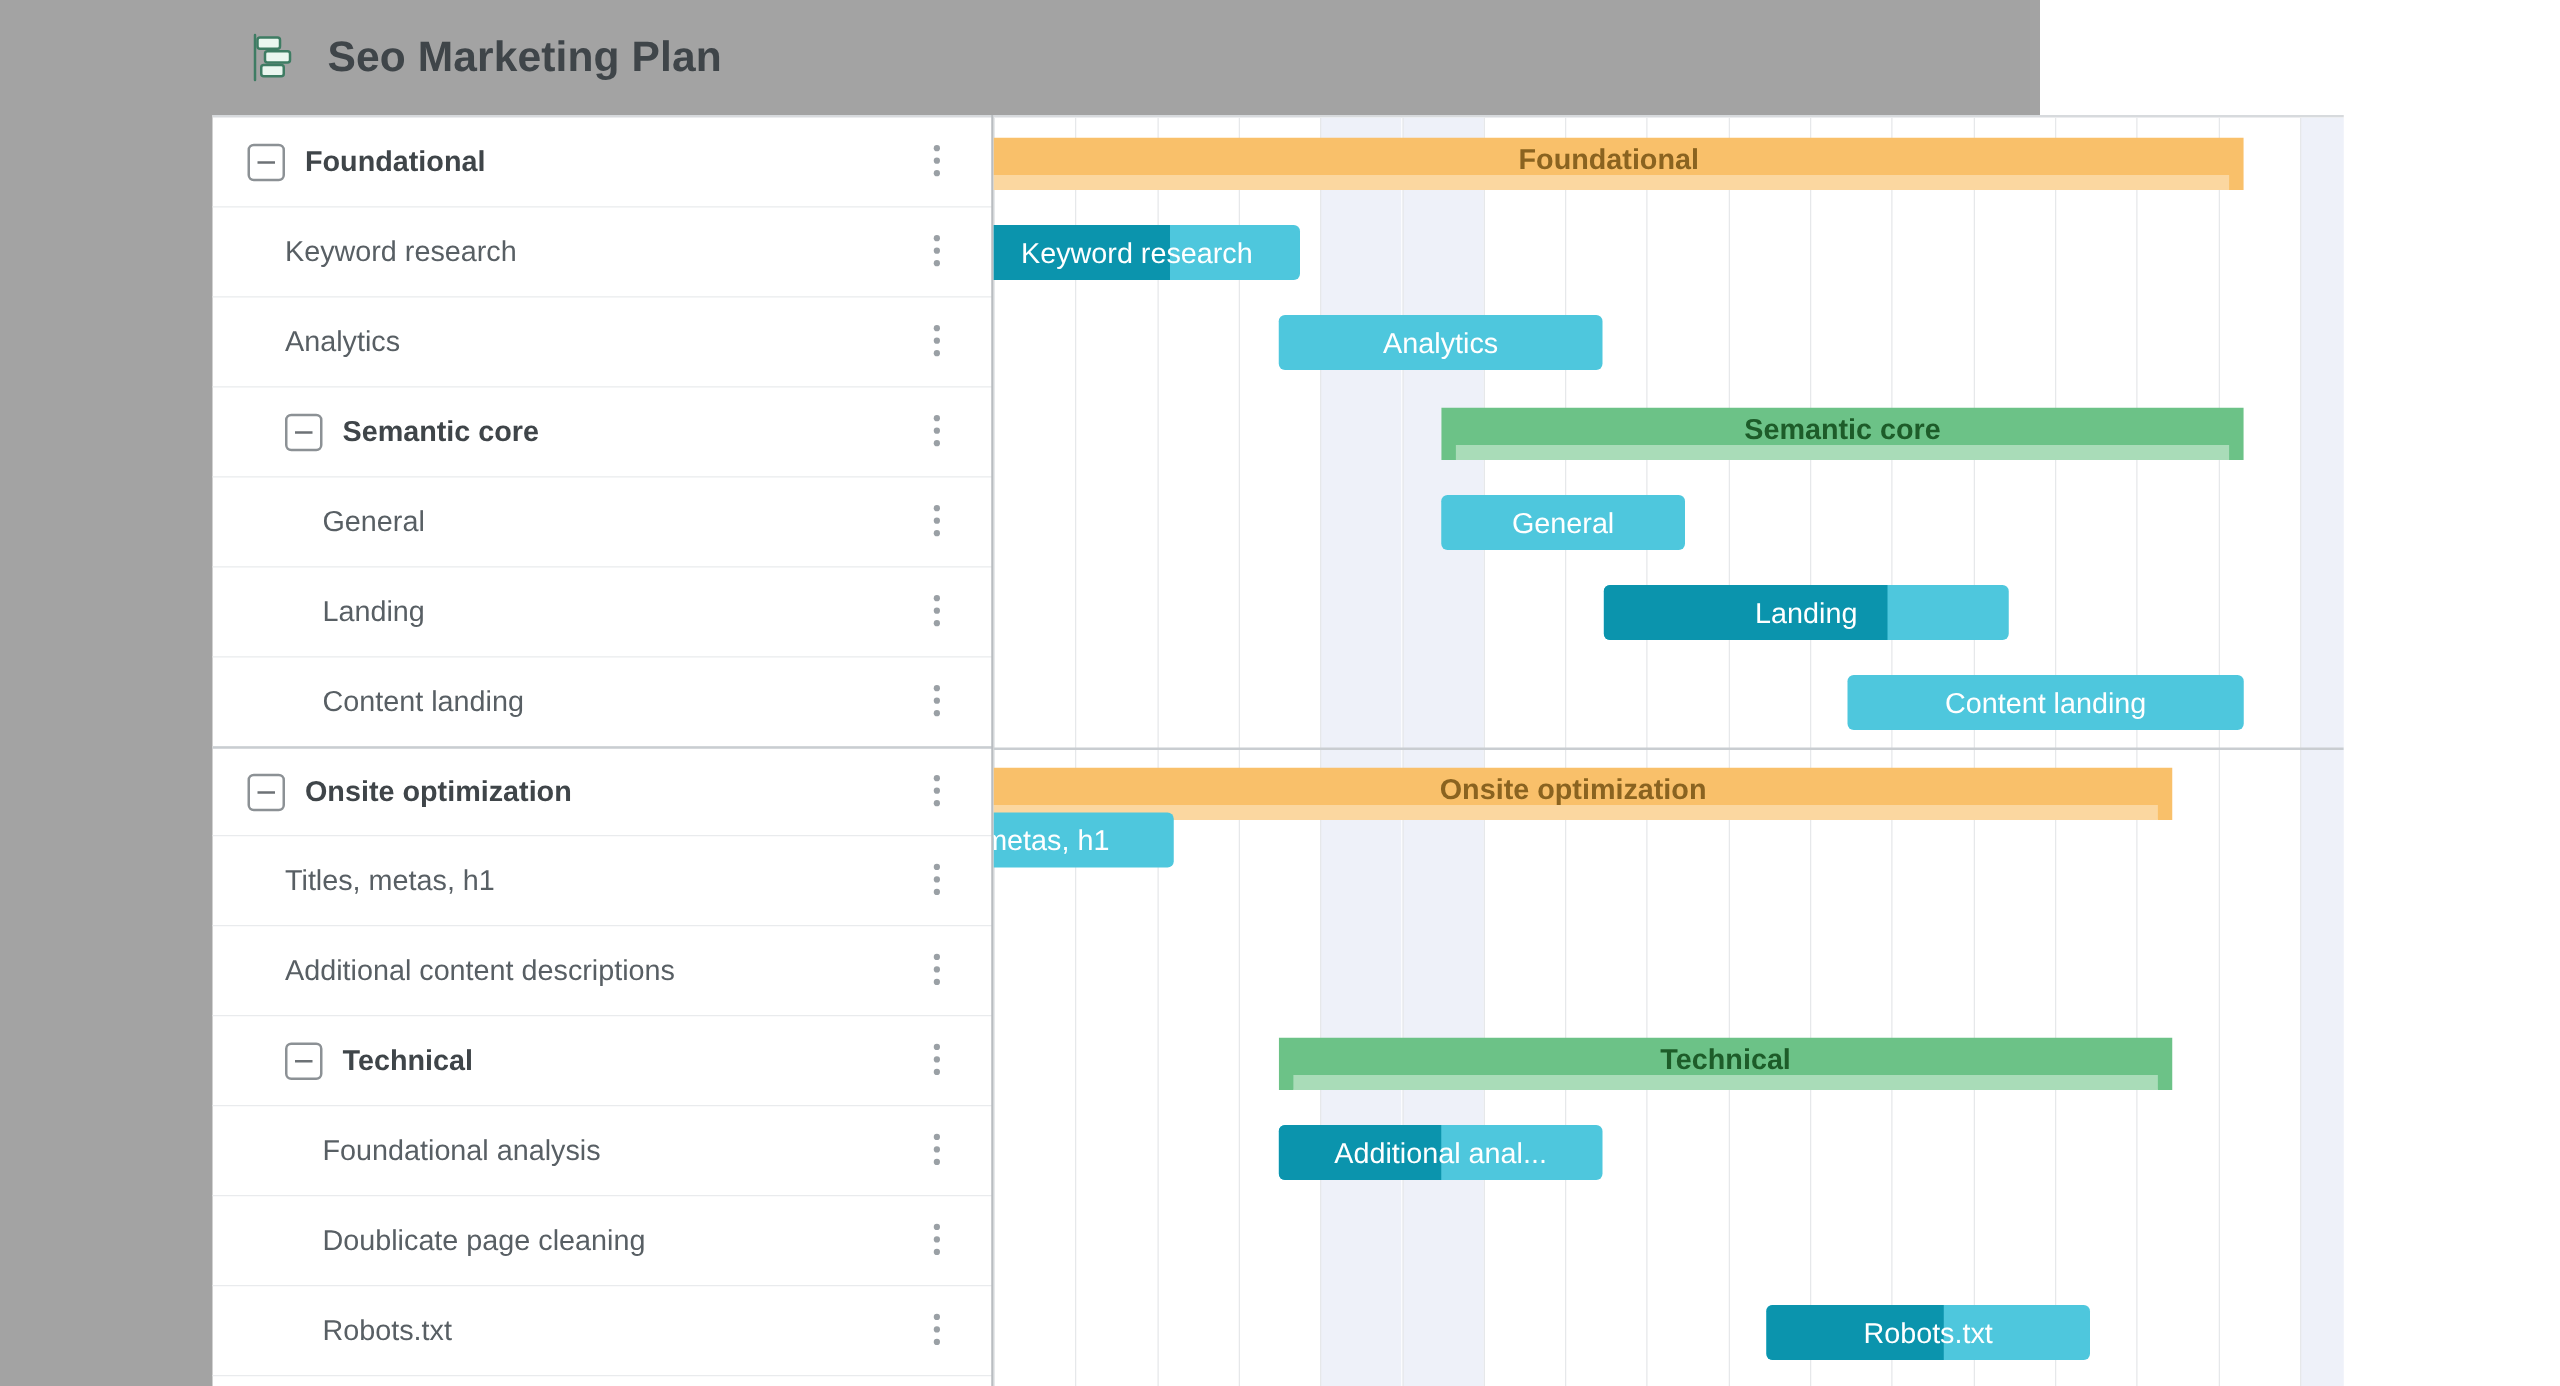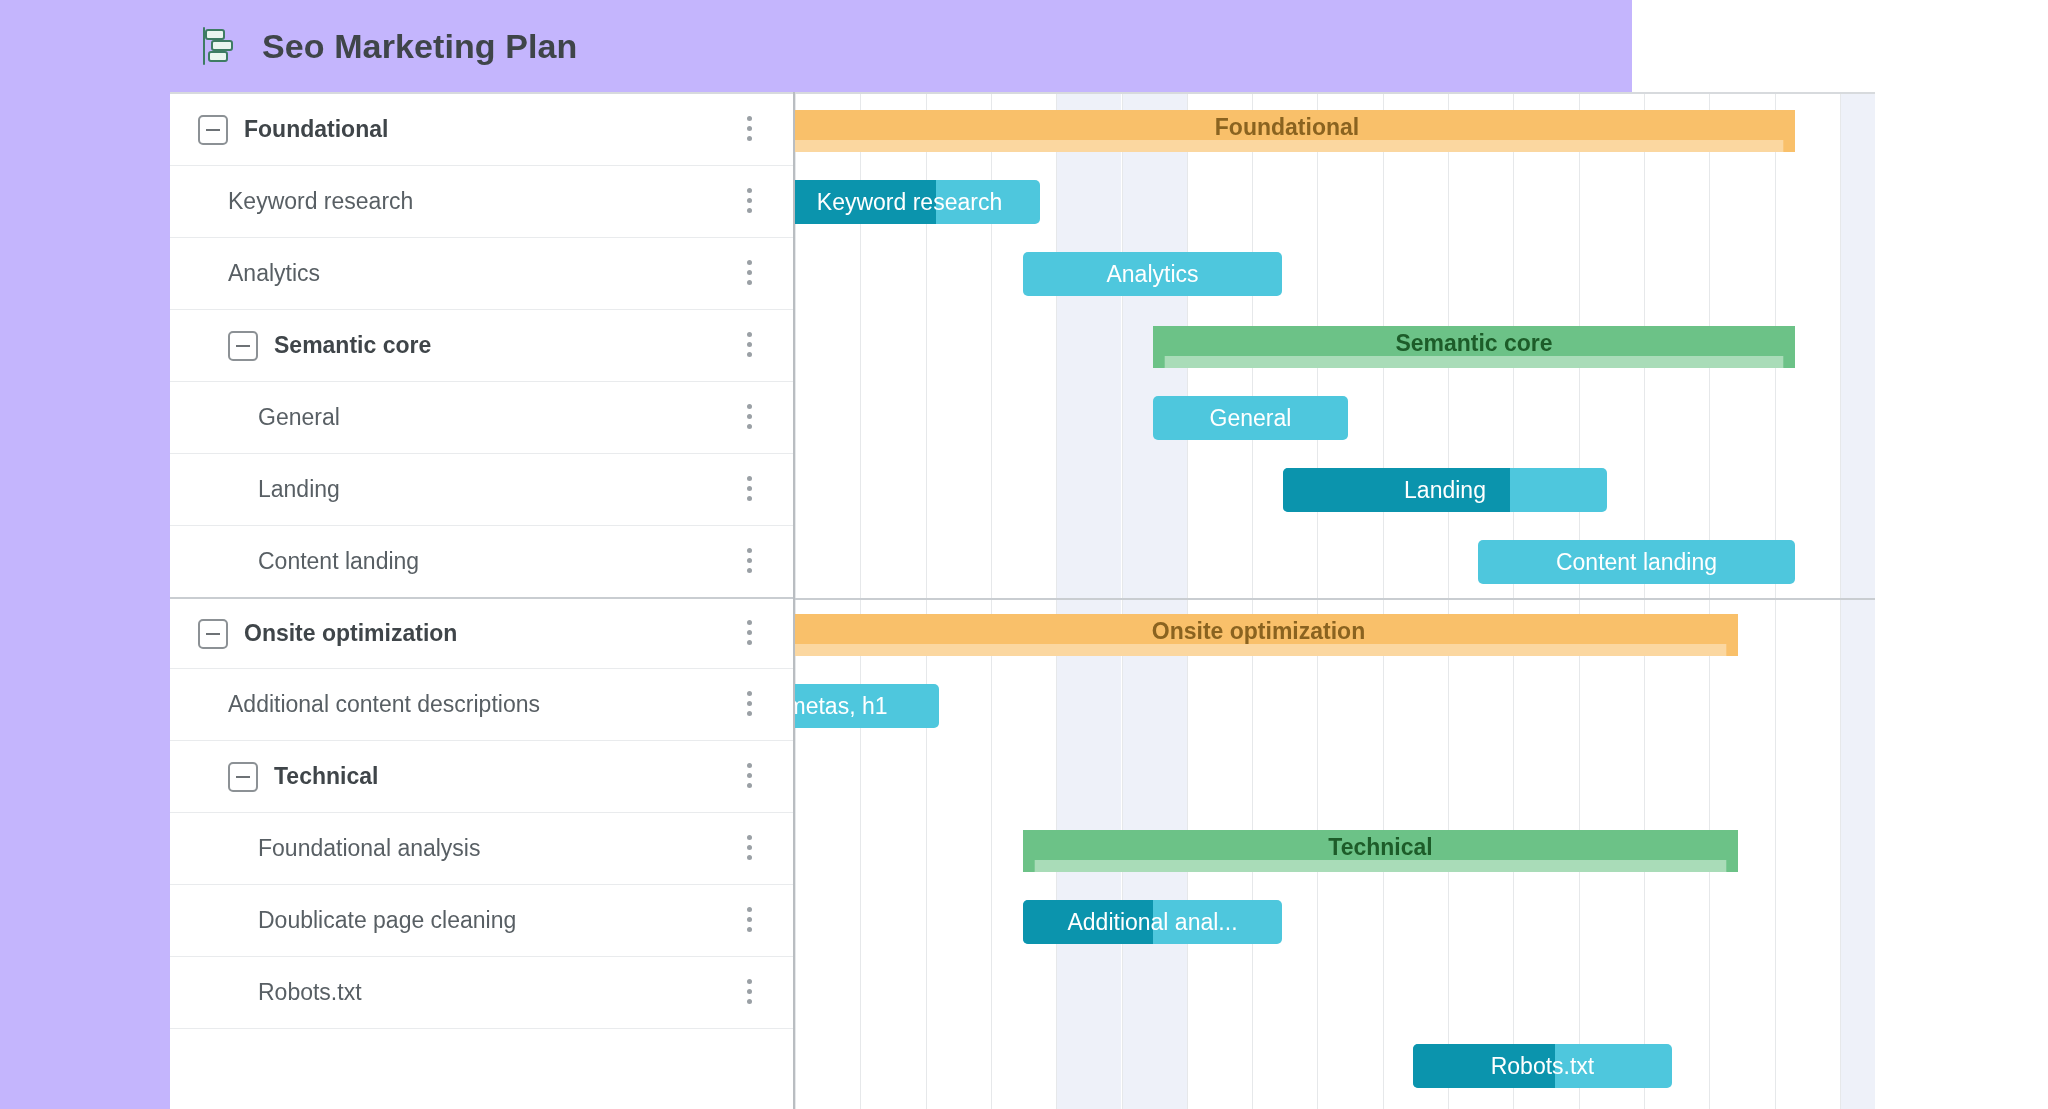--- a/index.html
+++ b/index.html
@@ -5,21 +5,21 @@
   * { box-sizing: border-box; margin: 0; padding: 0; }
   html, body {
     width: 2048px; height: 1109px;
     background: #ffffff;
     font-family: "Liberation Sans", sans-serif;
     overflow: hidden;
   }
   #app {
     position: relative;
     width: 1632px; height: 1109px;
-    background: #c4b5fd;
+    background: #a3a3a3;
   }
 
   
   #header {
     position: absolute;
     left: 170px; top: 0px;
     width: 1705px; height: 92px;
     display: flex; align-items: center;
     gap: 22px;
     padding-left: 30px;
@@ -248,20 +248,28 @@
           <span class="row-label">Content landing</span>
           <span class="kebab">
             <i></i>
             <i></i>
             <i></i>
           </span>
         </div>
         <div class="row indent-0 group sec-start">
           <span class="toggle"></span>
           <span class="row-label">Onsite optimization</span>
+          <span class="kebab">
+            <i></i>
+            <i></i>
+            <i></i>
+          </span>
+        </div>
+        <div class="row indent-1">
+          <span class="row-label">Titles, metas, h1</span>
           <span class="kebab">
             <i></i>
             <i></i>
             <i></i>
           </span>
         </div>
         <div class="row indent-1">
           <span class="row-label">Additional content descriptions</span>
           <span class="kebab">
             <i></i>
@@ -376,21 +384,21 @@
           <span class="bar-label">Content landing</span>
         </div>
         <div class="summary sum-orange" style="left: -16px; top: 520px; width: 959px;">
           <svg viewBox="0 0 959 42" preserveAspectRatio="none">
             <path d="M0,0 H959 V30 H0 Z" fill="#f9c06a"></path>
             <path d="M933,30 H959 V42 H947.3 Z" fill="#f9c06a"></path>
             <path d="M0,30 H947.3 L947.3,42 H0 Z" fill="#fbd7a0"></path>
           </svg>
           <span class="sum-label">Onsite optimization</span>
         </div>
-        <div class="bar bar-task" style="left: -60px; top: 590px; width: 204px;">
+        <div class="bar bar-task" style="left: -60px; top: 556px; width: 204px;">
           <span class="bar-label">metas, h1</span>
         </div>
         <div class="summary sum-green" style="left: 228px; top: 736px; width: 715px;">
           <svg viewBox="0 0 715 42" preserveAspectRatio="none">
             <path d="M0,0 H715 V30 H0 Z" fill="#6cc287"></path>
             <path d="M0,30 H26 L11.700000000000001,42 H0 Z" fill="#6cc287"></path>
             <path d="M689,30 H715 V42 H703.3 Z" fill="#6cc287"></path>
             <path d="M11.700000000000001,30 H703.3 L703.3,42 H11.700000000000001 Z" fill="#a9dcb8"></path>
           </svg>
           <span class="sum-label">Technical</span>

